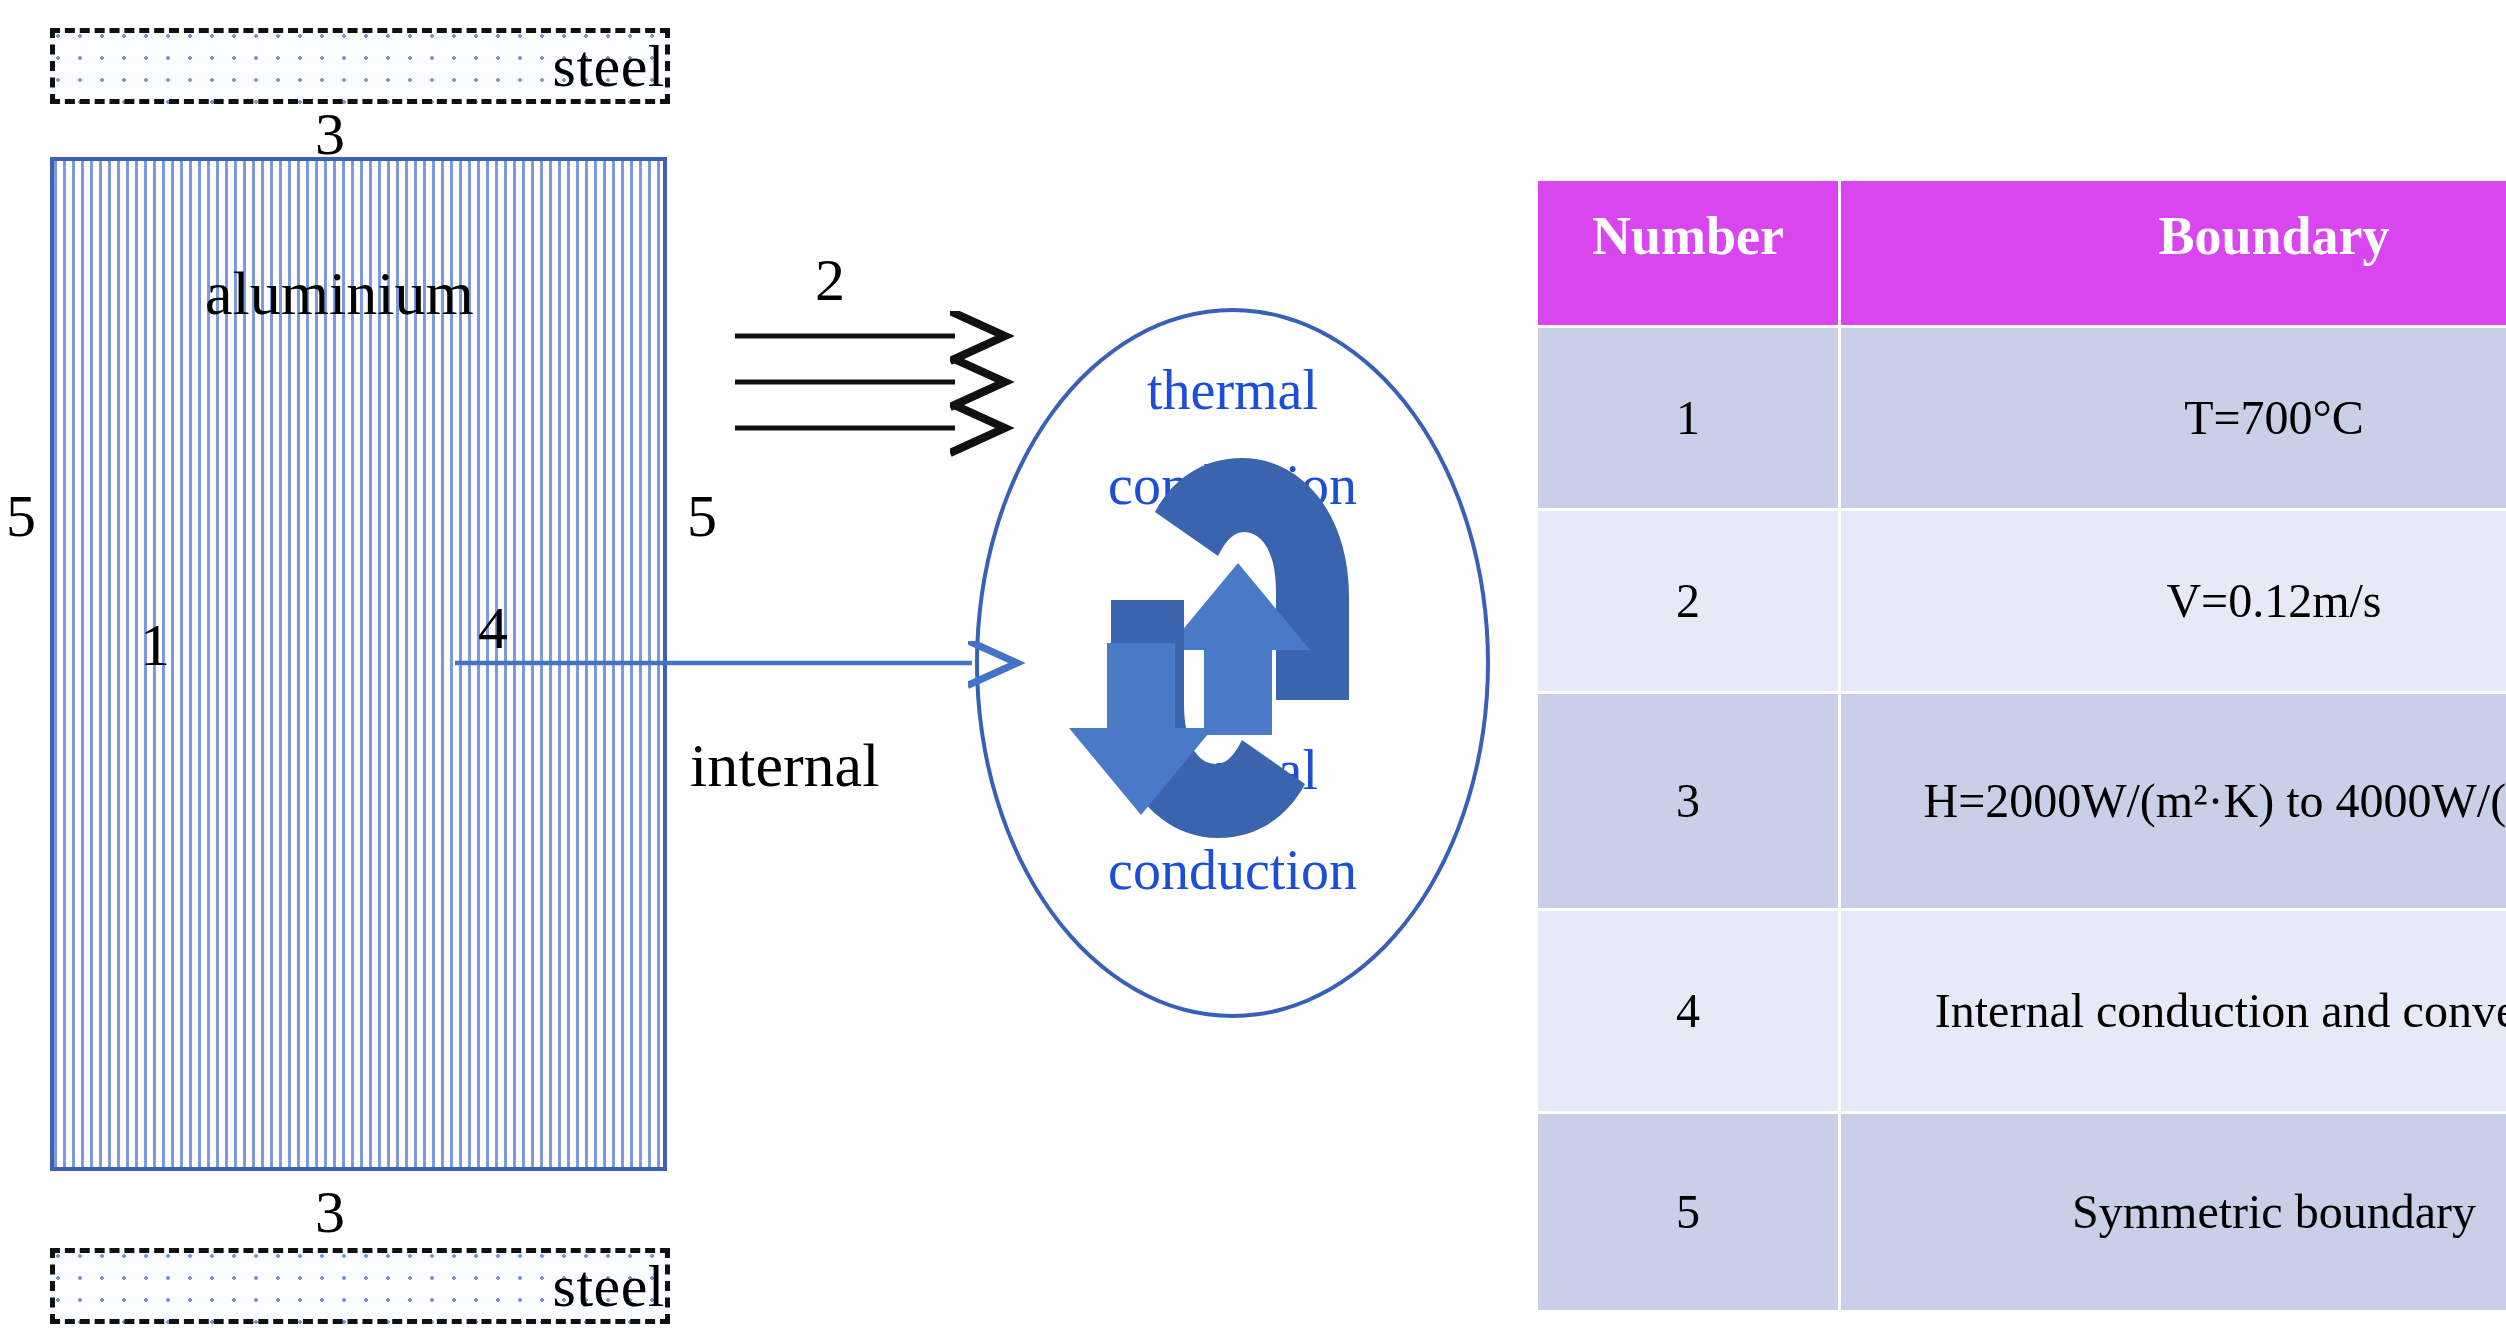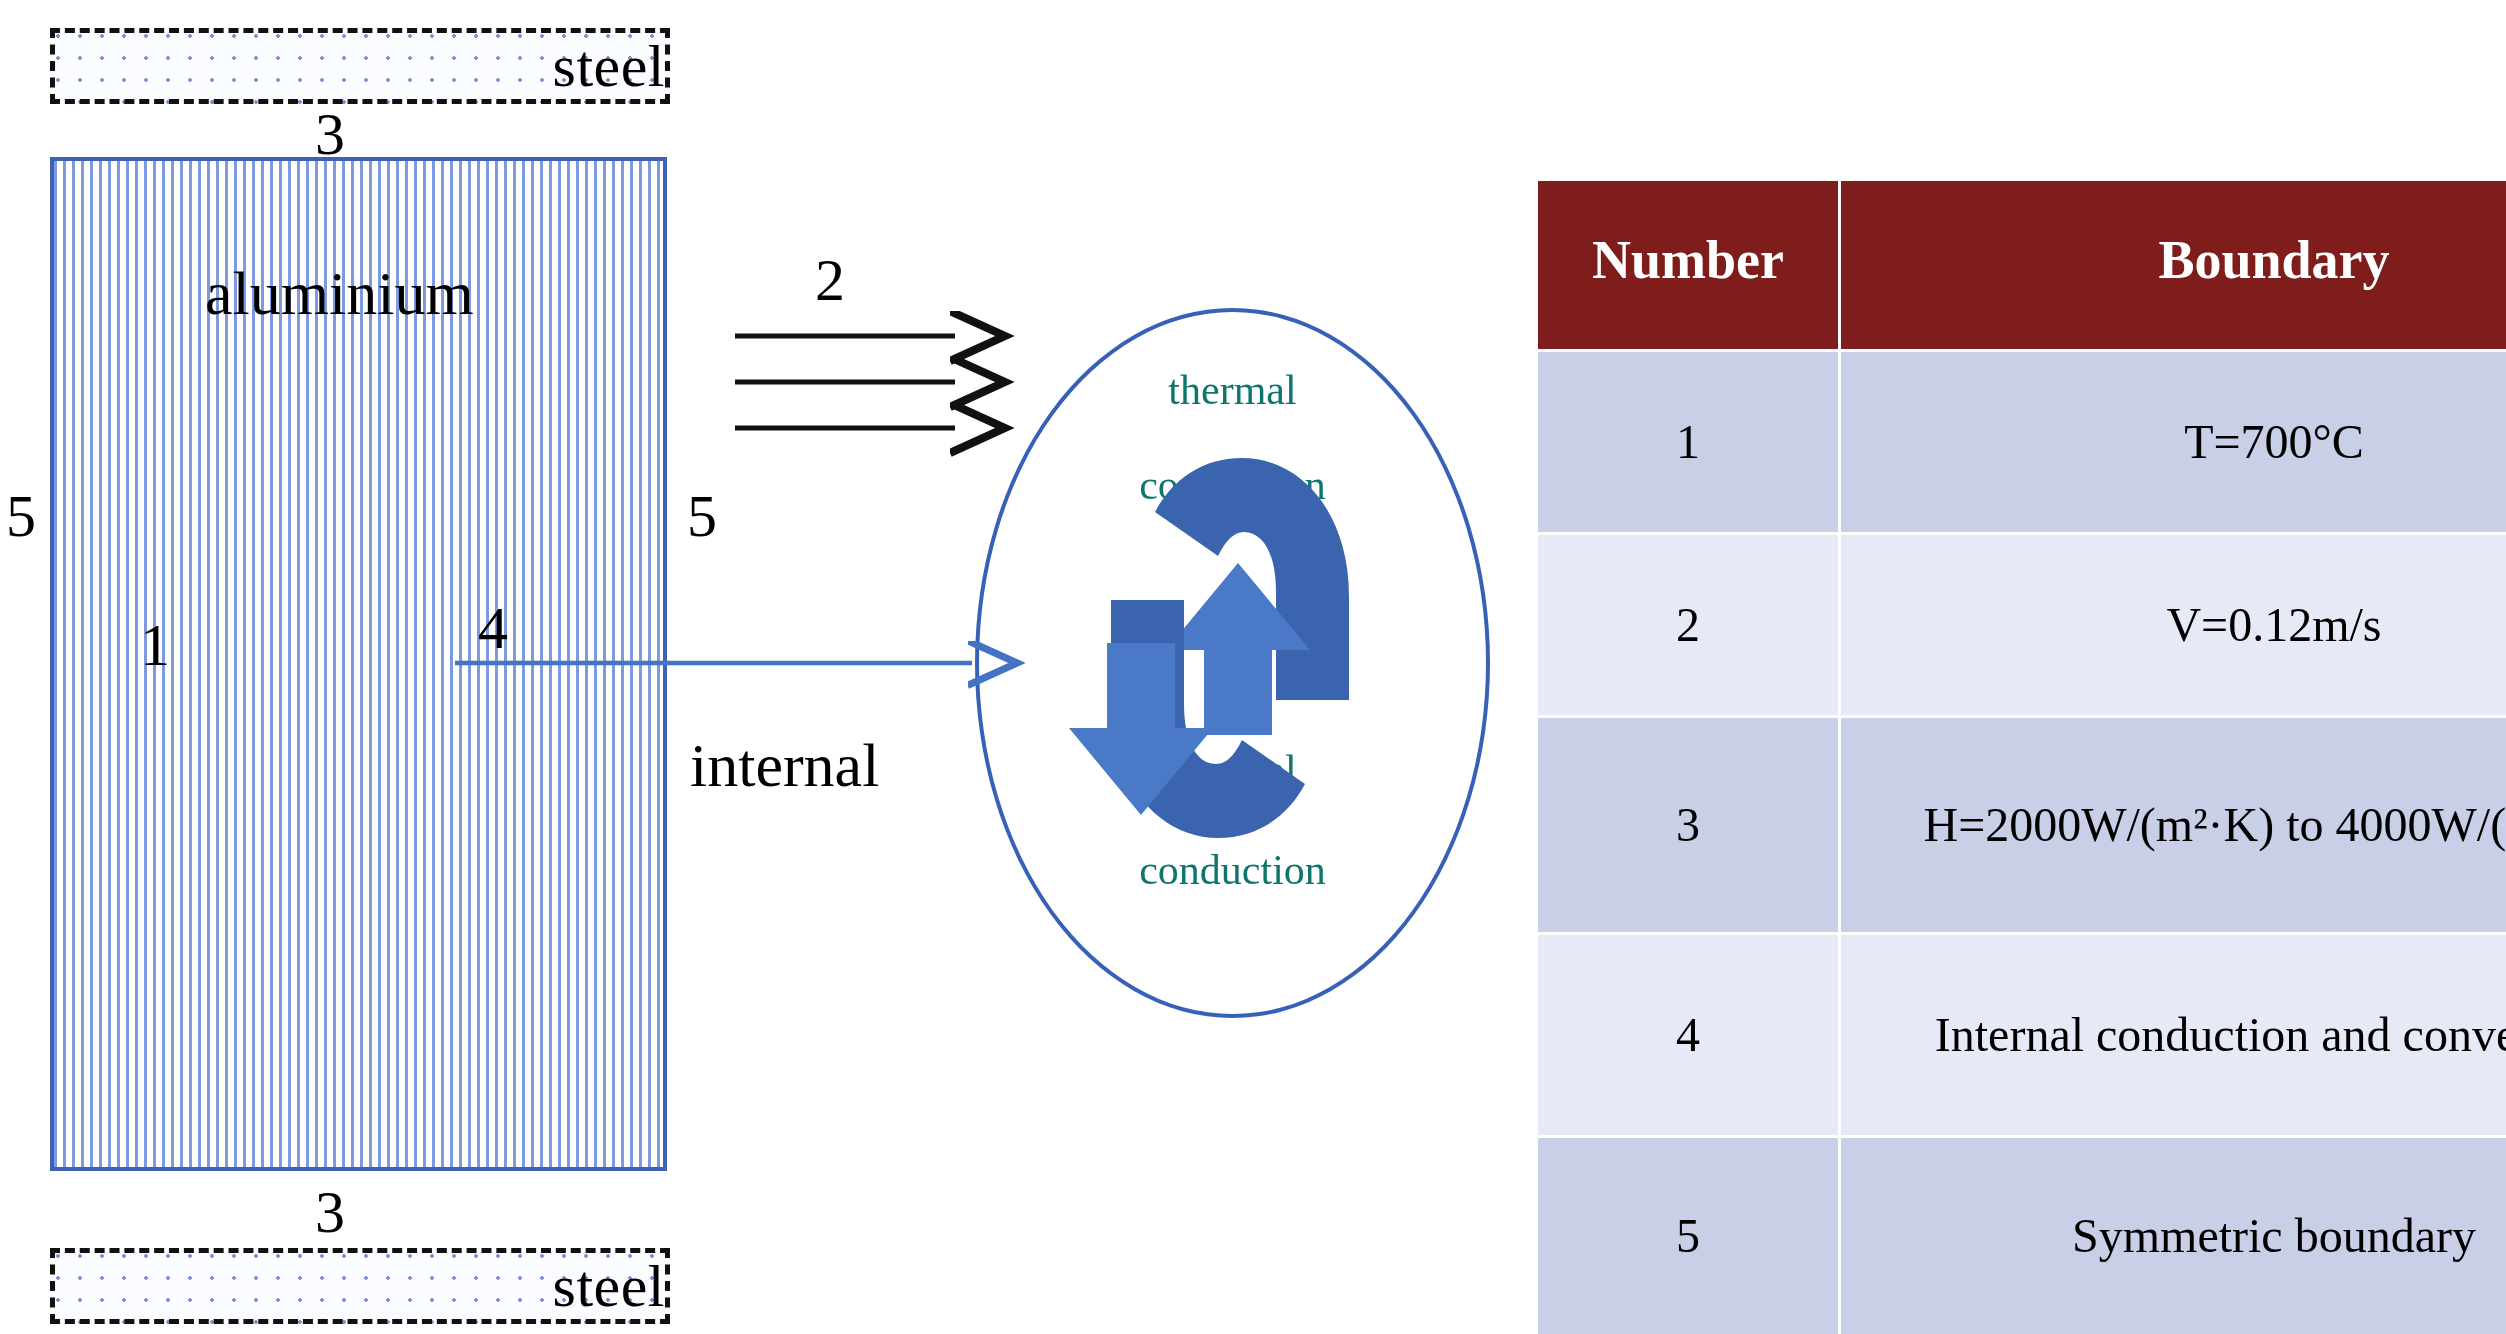--- a/index.html
+++ b/index.html
@@ -58,39 +58,39 @@
   .ellipse{
     position:absolute;
     border:4px solid #3761b8;
     border-radius:50%;
     box-sizing:border-box;
     background:transparent;
   }
   .ell-text{
     position:absolute;left:0;right:0;
     text-align:center;
-    font-size:42px;line-height:70px;color:#0f766e;
+    font-size:56px;line-height:70px;color:#1d4ed8;
   }
 
   
   #vec{position:absolute;left:0;top:0;width:2506px;height:1334px;pointer-events:none;}
 
   
   .btable{
     position:absolute;
     border-collapse:separate;
     border-spacing:3px;
     table-layout:fixed;
   }
   .btable th{
-    background:#7f1d1d;
+    background:#d946ef;
     color:#ffffff;
     font-weight:bold;
     font-size:54px;
-    padding:48px 10px 58px 10px;
+    padding:24px 10px 58px 10px;
     text-align:center;
     vertical-align:middle;
     border:none;
   }
   .btable td{
     font-size:48px;
     text-align:center;
     vertical-align:middle;
     padding:24px 18px;
     border:none;

